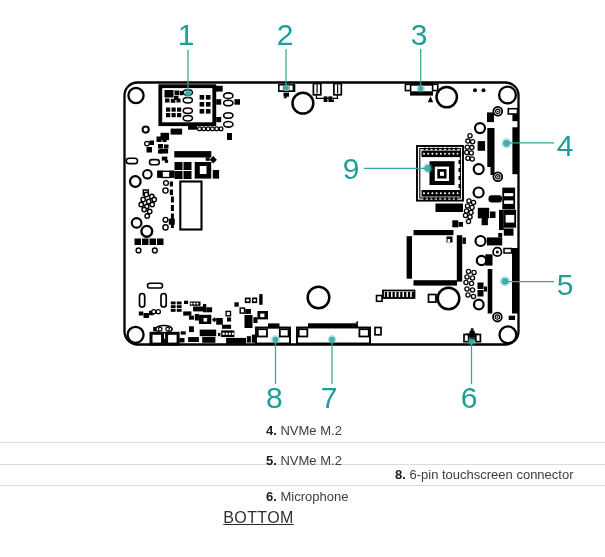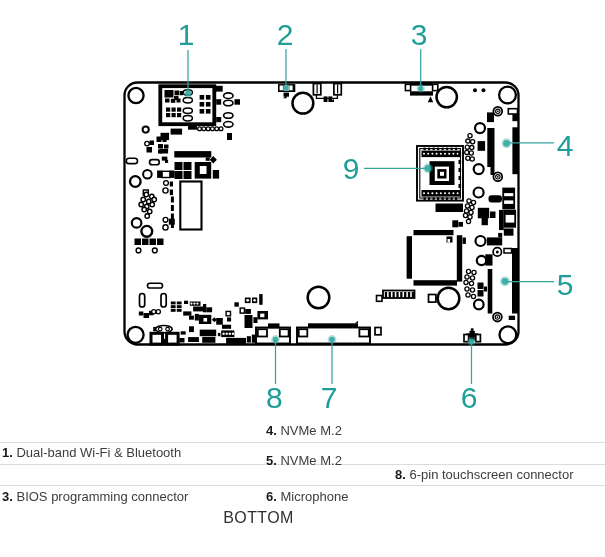--- a/index.html
+++ b/index.html
@@ -3,21 +3,21 @@
 <meta charset="utf-8">
 <style>
   html, body { margin: 0; padding: 0; background: #ffffff; }
   #stage { position: relative; width: 605px; height: 557px; overflow: hidden;
            font-family: "Liberation Sans", sans-serif; }
   svg { position: absolute; left: 0; top: 0; }
   .hline { position: absolute; left: 0; width: 605px; height: 1px; background: #dcdcdc; }
   .lt { position: absolute; font-size: 13px; color: #3d3d3d; white-space: nowrap; }
   .lt b { color: #1a1a1a; }
   .bottom { position: absolute; left: 0; top: 509px; width: 517px; text-align: center;
-            font-size: 16px; color: #2f2f2f; letter-spacing: 0.4px; }
+            font-size: 16px; color: #2f2f2f; letter-spacing: 0.4px; text-decoration: underline; }
 </style>
 </head>
 <body>
 <div id="stage">
 <svg width="605" height="557" viewBox="0 0 605 557">
 <rect x="124.5" y="82.5" width="394" height="262" rx="13" fill="#fff" stroke="#000000" stroke-width="2.3"></rect>
 <circle cx="136" cy="95.5" r="7.6" fill="#fff" stroke="#000000" stroke-width="2.3"></circle>
 <circle cx="507.5" cy="95" r="8.4" fill="#fff" stroke="#000000" stroke-width="2.3"></circle>
 <circle cx="135.6" cy="334.8" r="8.0" fill="#fff" stroke="#000000" stroke-width="2.3"></circle>
 <circle cx="507.9" cy="334.8" r="8.4" fill="#fff" stroke="#000000" stroke-width="2.3"></circle>
@@ -408,20 +408,18 @@
 <text x="351" y="179" font-size="30" fill="#1f9e97" text-anchor="middle" font-family="Liberation Sans, sans-serif">9</text>
 <text x="565" y="155.5" font-size="30" fill="#1f9e97" text-anchor="middle" font-family="Liberation Sans, sans-serif">4</text>
 <text x="565" y="295" font-size="30" fill="#1f9e97" text-anchor="middle" font-family="Liberation Sans, sans-serif">5</text>
 <text x="274.3" y="407.5" font-size="30" fill="#1f9e97" text-anchor="middle" font-family="Liberation Sans, sans-serif">8</text>
 <text x="329" y="407.5" font-size="30" fill="#1f9e97" text-anchor="middle" font-family="Liberation Sans, sans-serif">7</text>
 <text x="469" y="407.5" font-size="30" fill="#1f9e97" text-anchor="middle" font-family="Liberation Sans, sans-serif">6</text>
 </svg>
 <div class="hline" style="top:442px"></div>
 <div class="hline" style="top:463.5px"></div>
 <div class="hline" style="top:484.5px"></div>
-<div class="lt" style="left:2px;top:444.5px"><b>1.</b> Dual-band Wi-Fi &amp; Bluetooth</div>
 <div class="lt" style="left:266px;top:423px"><b>4.</b> NVMe M.2</div>
 <div class="lt" style="left:266px;top:453px"><b>5.</b> NVMe M.2</div>
 <div class="lt" style="left:395px;top:466.5px"><b>8.</b> 6-pin touchscreen connector</div>
-<div class="lt" style="left:2px;top:488.5px"><b>3.</b> BIOS programming connector</div>
 <div class="lt" style="left:266px;top:488.5px"><b>6.</b> Microphone</div>
 <div class="bottom">BOTTOM</div>
 </div>
 
 </body></html>

